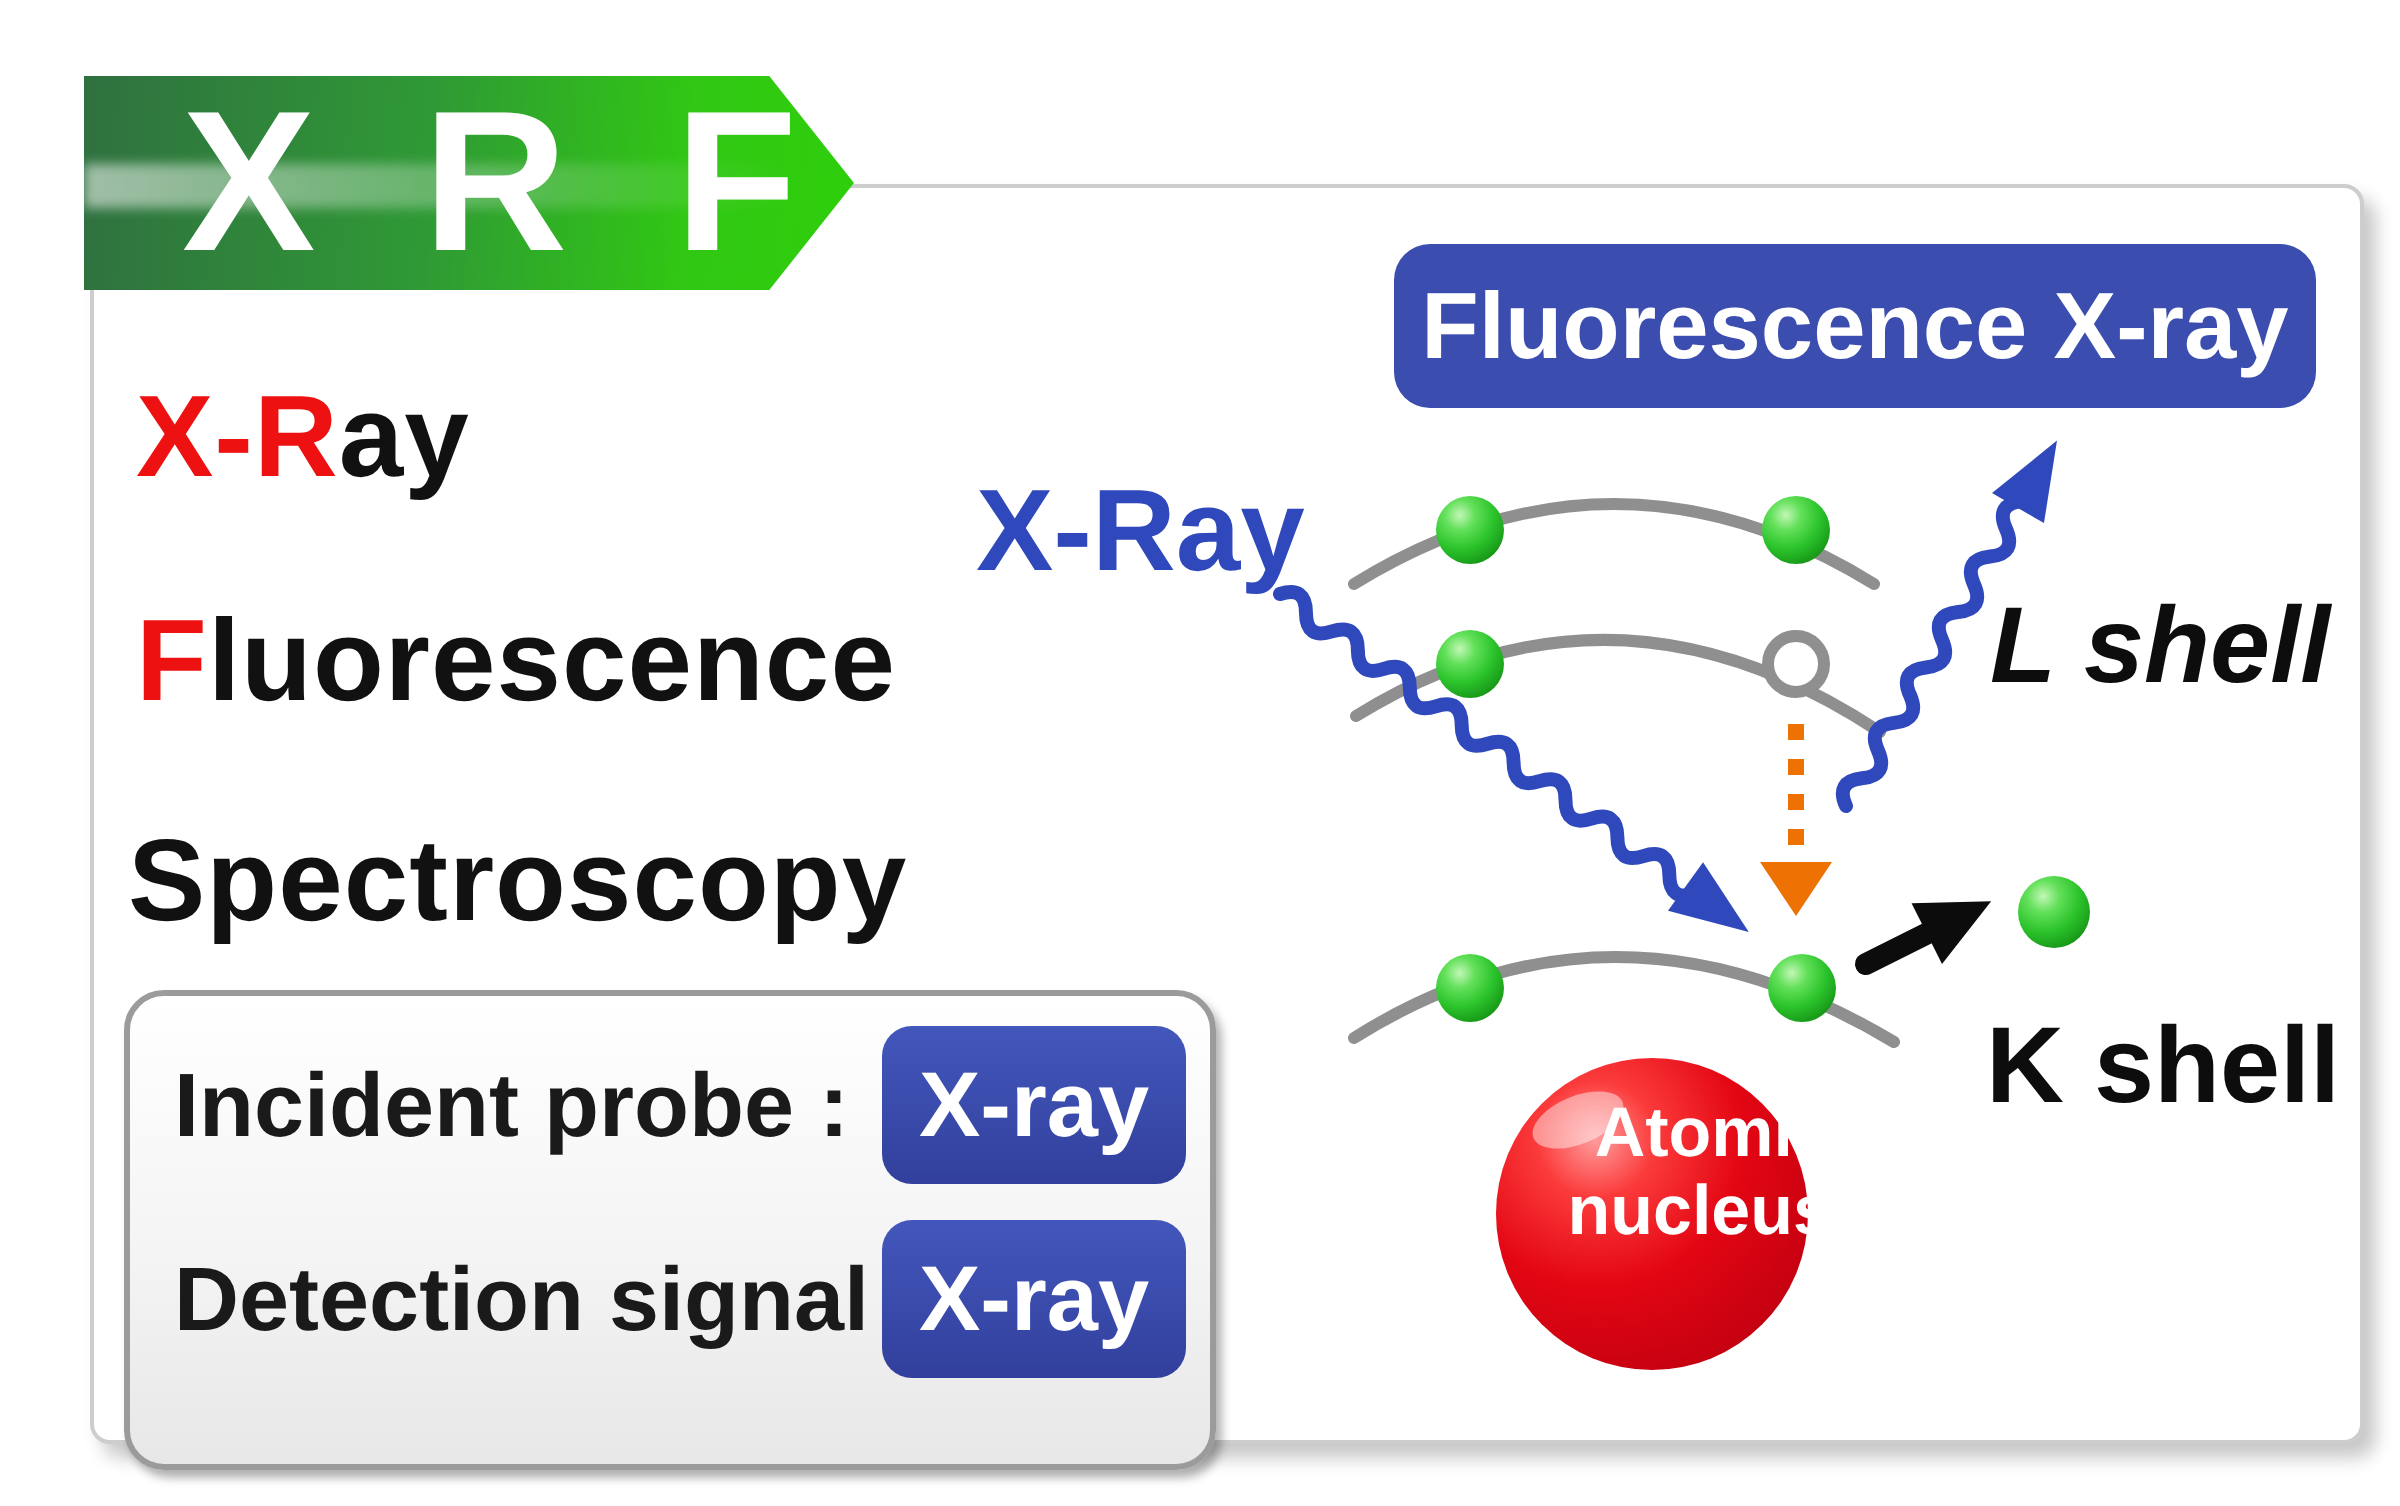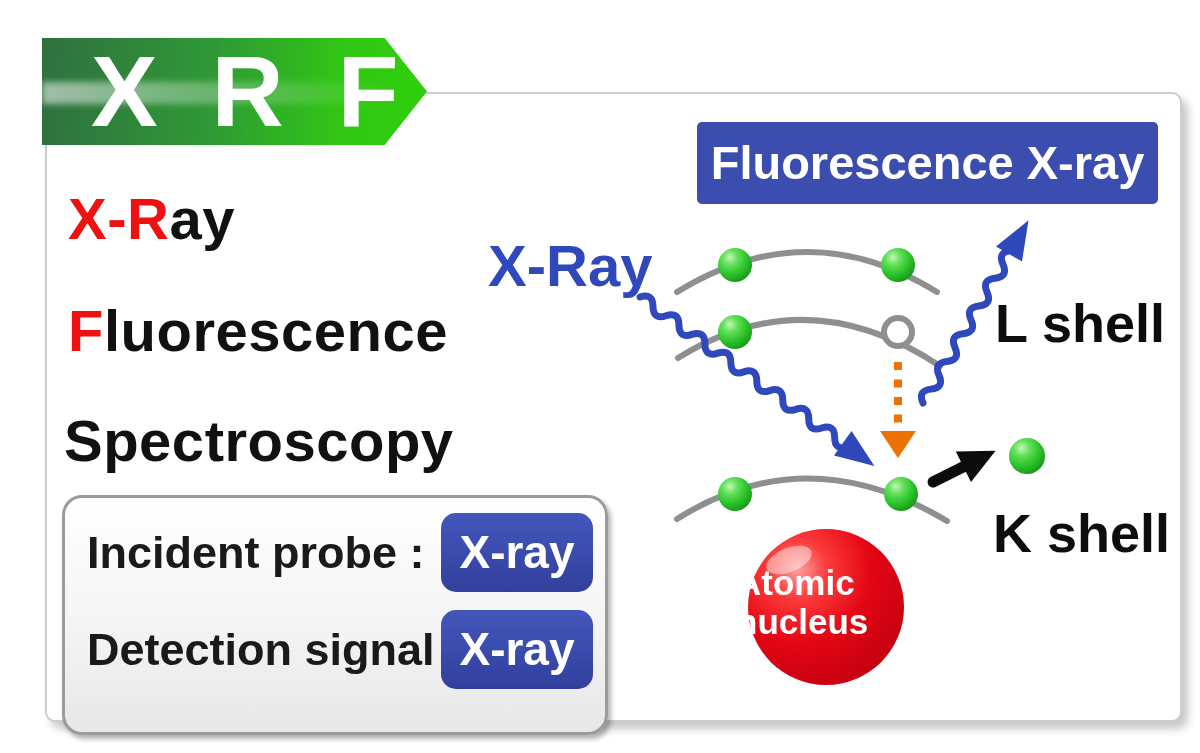--- a/index.html
+++ b/index.html
@@ -48,27 +48,27 @@
   .arc{fill:none;stroke:var(--shell_gray,#8f8f8f);stroke-width:6;stroke-linecap:round;}
   .wave{fill:none;stroke:var(--wave_blue,#2f49bd);stroke-width:7;stroke-linecap:round;}
   .wave-head{fill:var(--wave_blue,#2f49bd);stroke:none;}
   .orange-dots{stroke:var(--orange,#ee7203);stroke-width:8;stroke-dasharray:8 9.5;fill:none;}
   .orange-head{fill:var(--orange,#ee7203);}
   .black-arrow{stroke:#0c0c0c;stroke-width:11;stroke-linecap:round;}
   .black-head{fill:#0c0c0c;}
   .hole{fill:#fff;stroke:var(--shell_gray,#8f8f8f);stroke-width:6;}
 
   
-  .flu-box{position:absolute;left:697px;top:122px;width:461px;height:82px;border-radius:5px;
+  .flu-box{position:absolute;left:697px;top:122px;width:461px;height:82px;border-radius:18px;
           background:var(--accent_blue,#3b4dae);color:#fff;font-size:47px;text-align:center;line-height:82px;z-index:3;}
   .xray-label{position:absolute;left:488px;top:232px;font-size:58px;color:var(--wave_blue,#3a4fc0);white-space:nowrap;}
   .shell-label{position:absolute;font-size:54px;color:#0d0d0d;white-space:nowrap;}
-  .l-shell{left:995px;top:292px;}
+  .l-shell{left:995px;top:292px;font-style:italic;}
   .k-shell{left:993px;top:502px;}
-  .nucleus-label{position:absolute;left:736px;top:564px;width:180px;text-align:left;
+  .nucleus-label{position:absolute;left:736px;top:548px;width:180px;text-align:right;
           color:#fff;font-size:35px;line-height:1.1;z-index:3;}
   .nucleus-label span{display:block;}
 </style>
 </head>
 <body>
 
 <div class="page">
 
   <div class="panel"></div>
 

